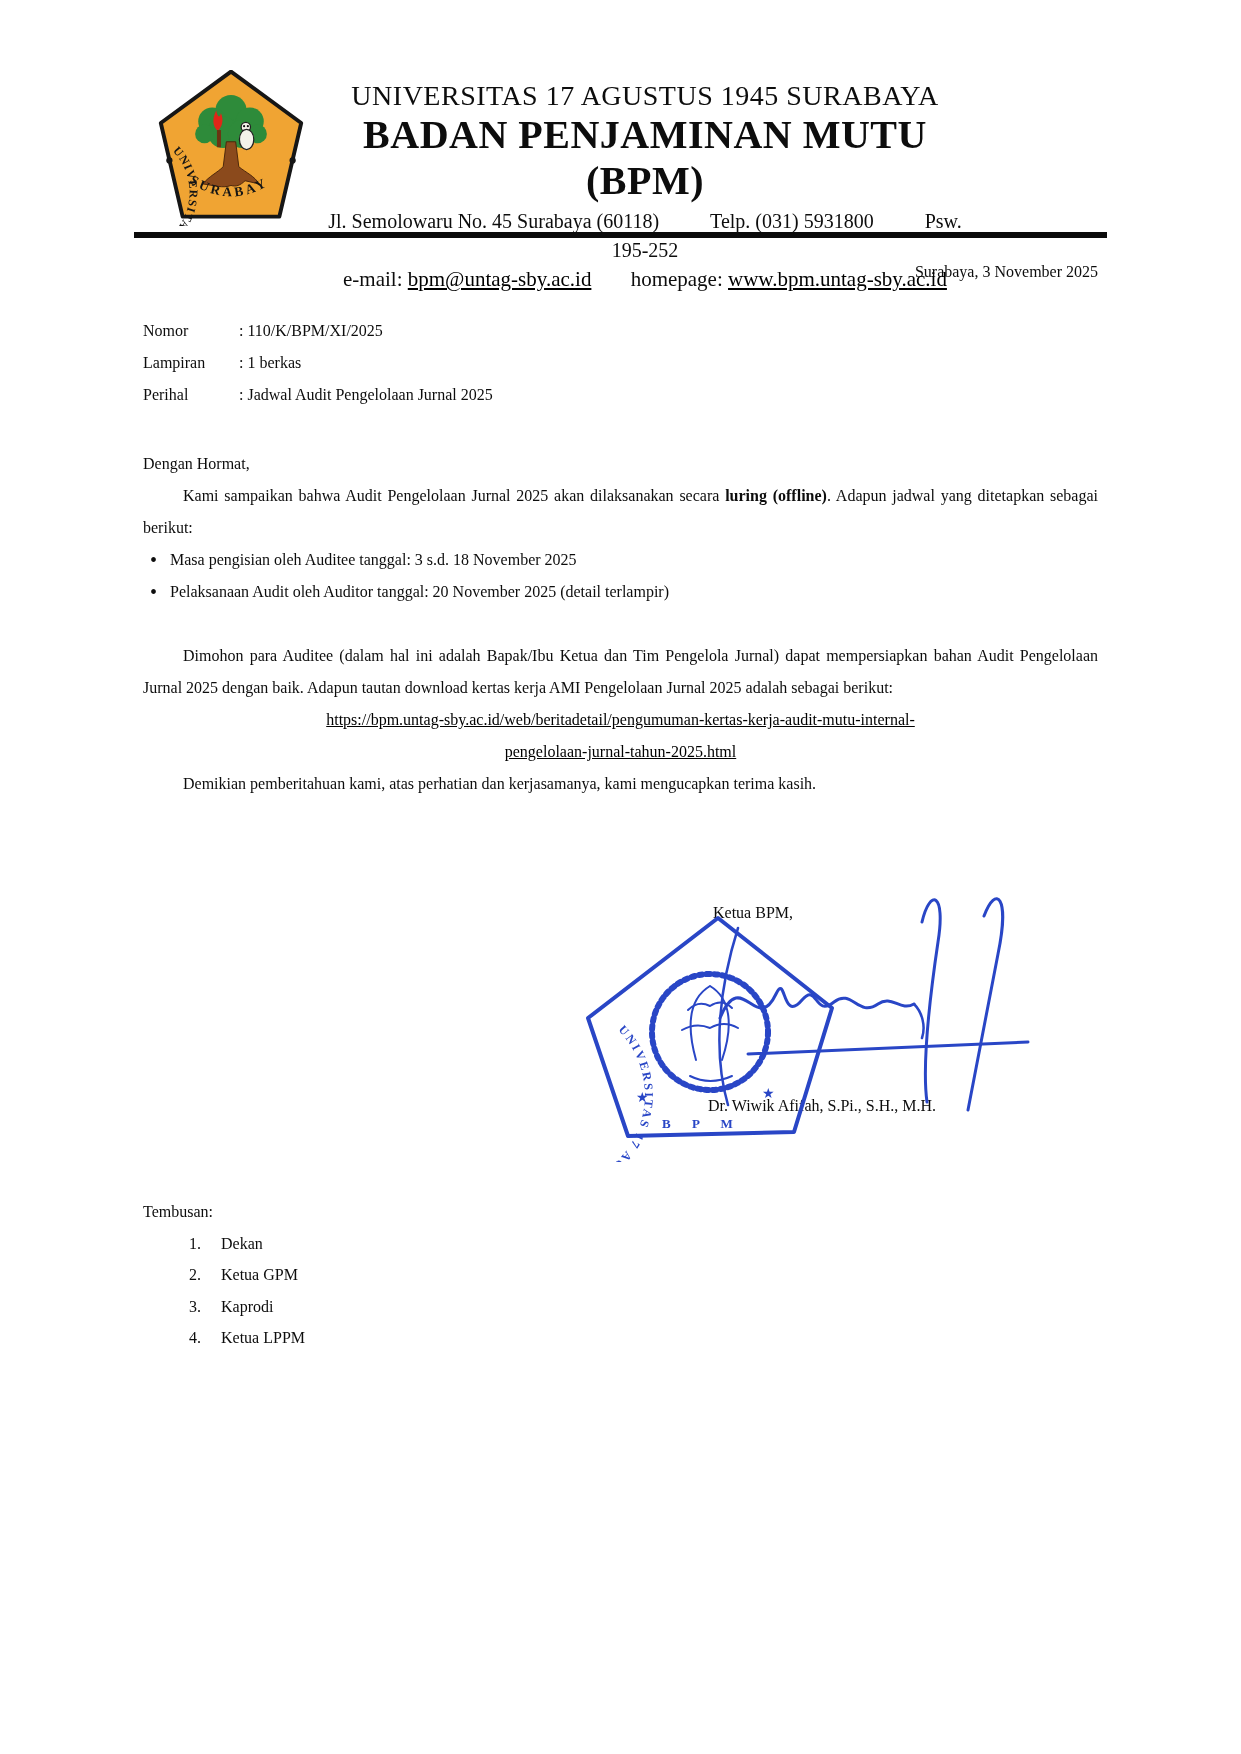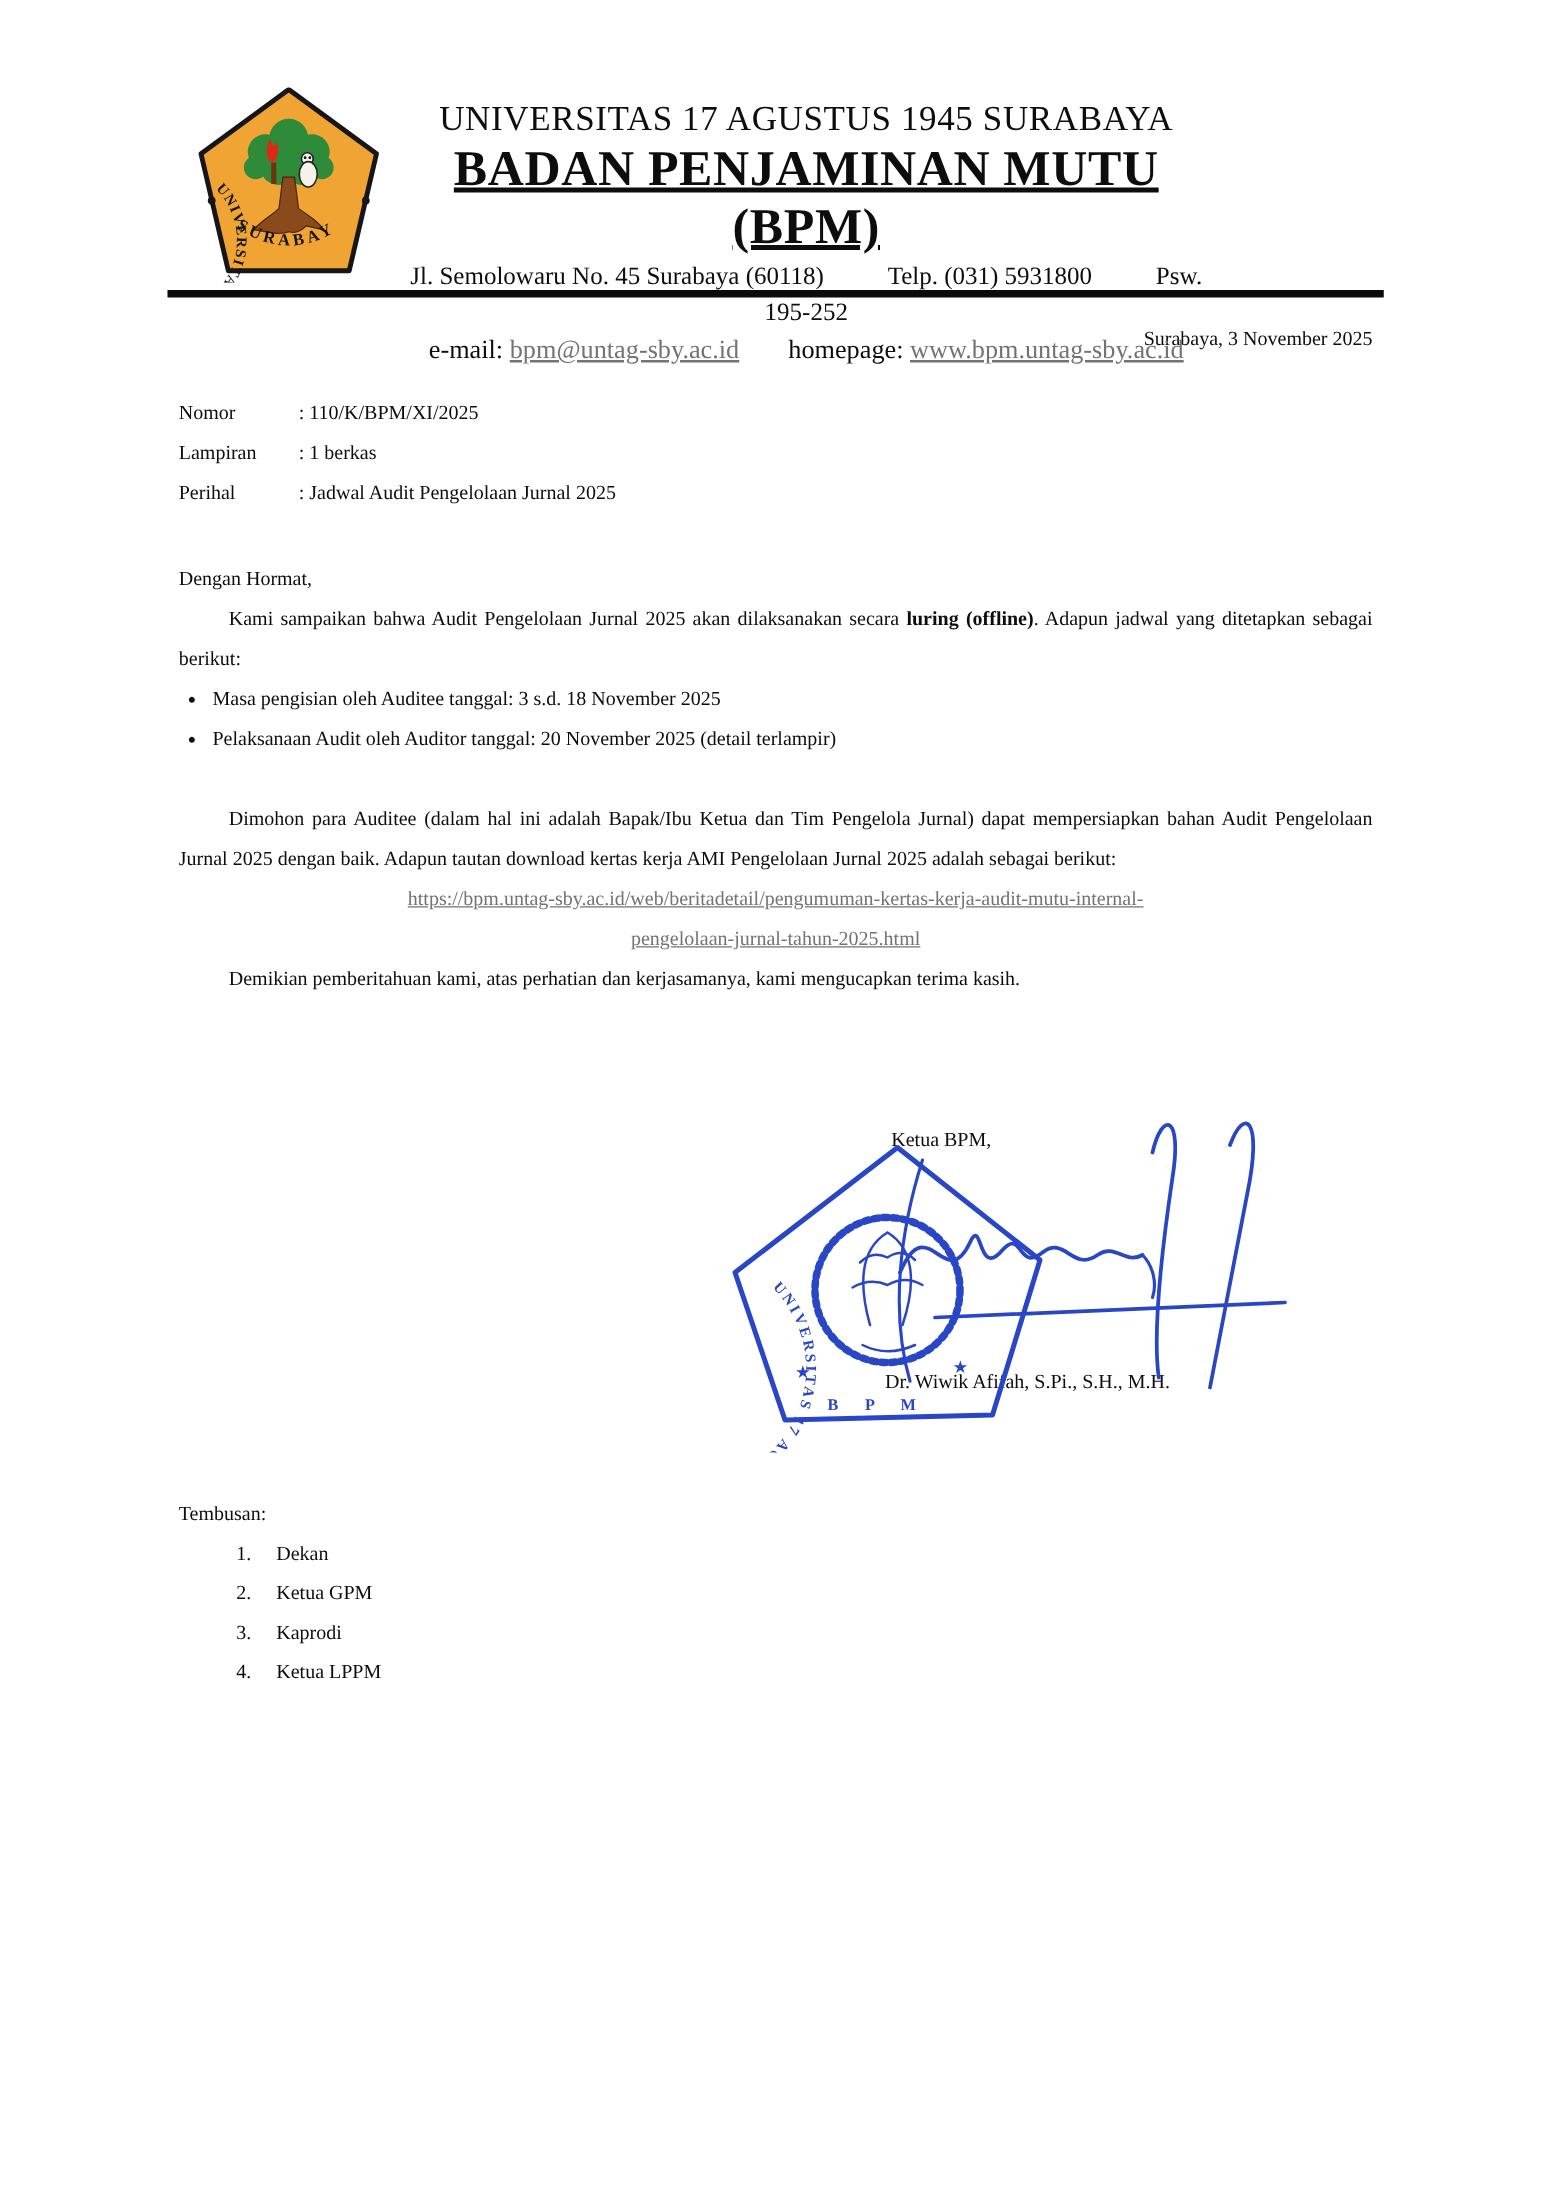--- a/index.html
+++ b/index.html
@@ -10,26 +10,26 @@
     background:#ffffff;
     color:#0d0d0d;
     font-family:"Liberation Serif", serif;
     overflow:hidden;
   }
   
   .letterhead{position:relative;height:232px;}
   .logo{position:absolute;left:153px;top:70px;width:156px;height:156px;}
   .lh-text{position:absolute;left:320px;top:80px;width:650px;text-align:center;}
   .lh-univ{font-size:28px;line-height:32px;letter-spacing:.5px;}
-  .lh-dept{font-size:40px;line-height:46px;font-weight:bold;letter-spacing:.5px;text-decoration:underline;}
+  .lh-dept{font-size:40px;line-height:46px;font-weight:bold;letter-spacing:.5px;}
   .lh-addr{font-size:20px;line-height:29px;margin-top:3px;}
   .lh-addr .seg + .seg{margin-left:46px;}
   .lh-mail{font-size:21px;line-height:28px;}
   .lh-mail .grp + .grp{margin-left:34px;}
-  a.link{color:#737373;text-decoration:underline;cursor:pointer;}
+  a.link{color:#000000;text-decoration:underline;cursor:pointer;}
   .rule{height:6px;background:#0b0b0b;margin:0 134px 0 134px;}
   
   .content{padding:0 143px;font-size:16px;line-height:32px;}
   .date-line{text-align:right;margin-top:18px;}
   .meta{margin-top:27px;}
   .meta-row{display:flex;}
   .meta-label{display:inline-block;width:96px;flex:0 0 96px;}
   .recipient{margin-top:36px;}
   .b-item{position:relative;padding-left:27px;}
   .b-item::before{content:"\2022";position:absolute;left:7px;top:0;}

